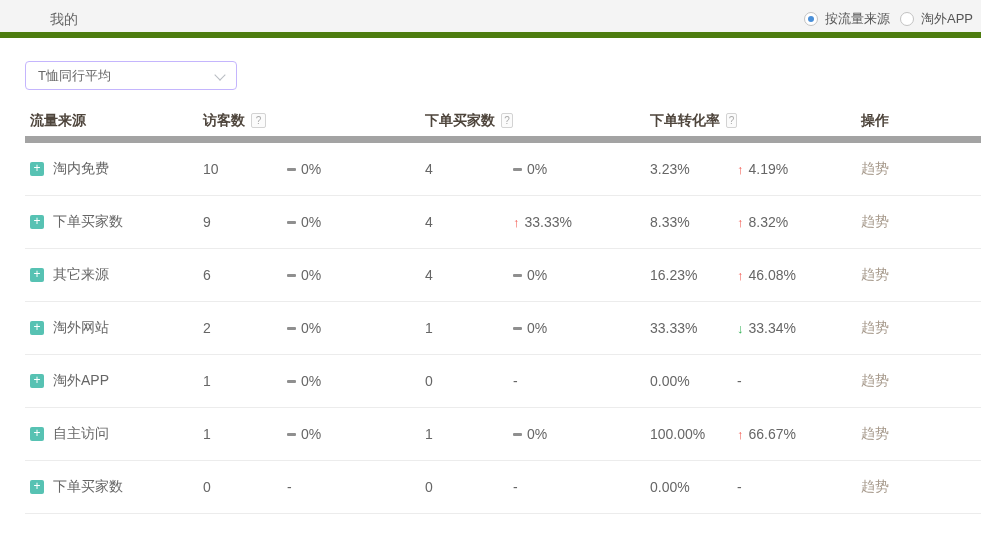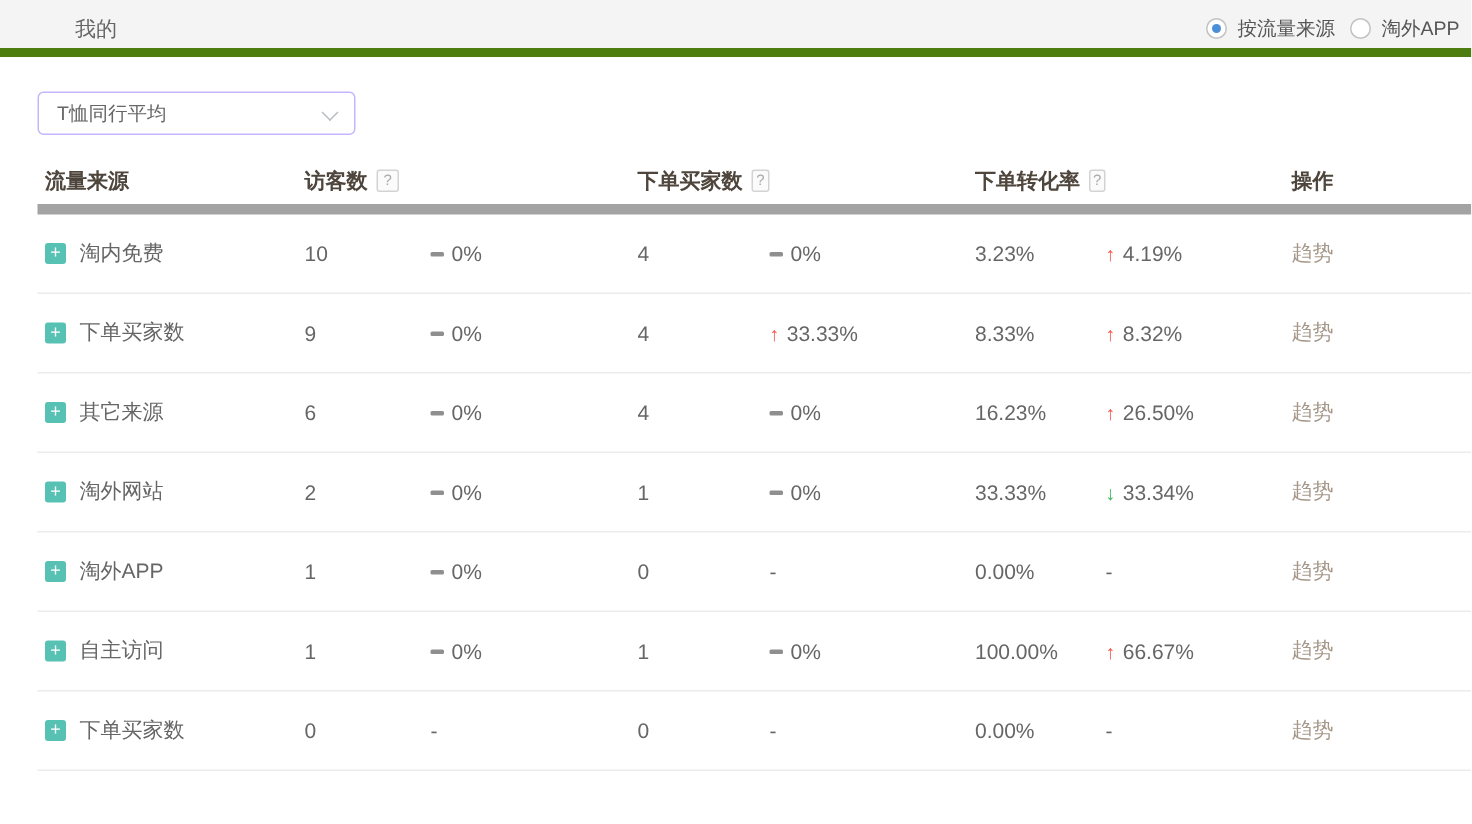--- a/index.html
+++ b/index.html
@@ -141,21 +141,21 @@
             <span class="val">0%</span>
           </div>
     <div class="td">4</div>
     <div class="td change">
             <span class="ind flat"></span>
             <span class="val">0%</span>
           </div>
     <div class="td">16.23%</div>
     <div class="td change">
             <span class="ind up">↑</span>
-            <span class="val">26.50%</span>
+            <span class="val">46.08%</span>
           </div>
     <div class="td"><span class="trend">趋势</span></div>
   </div>
 
   <div class="tr">
     <div class="td c1">
       <span class="expand">+</span>
       <span class="src">淘外网站</span>
     </div>
     <div class="td">2</div>

